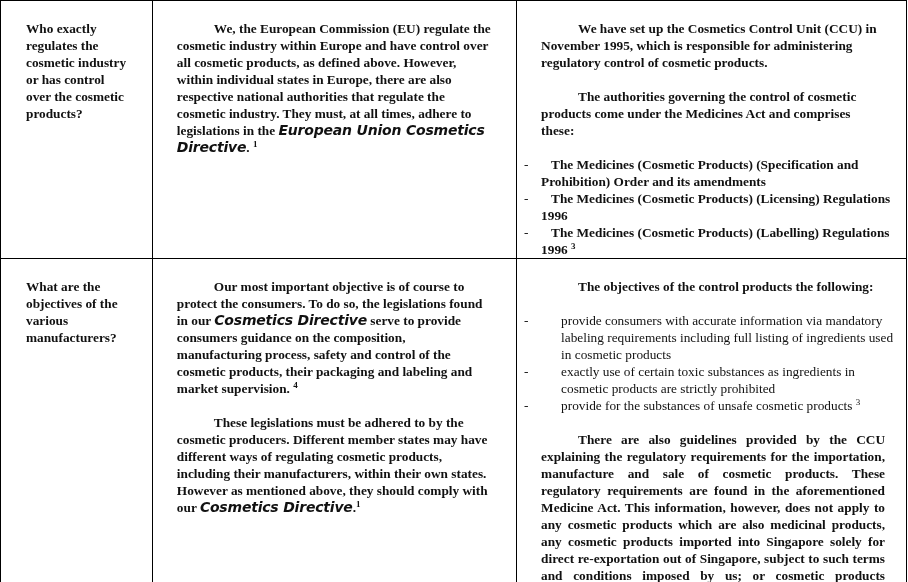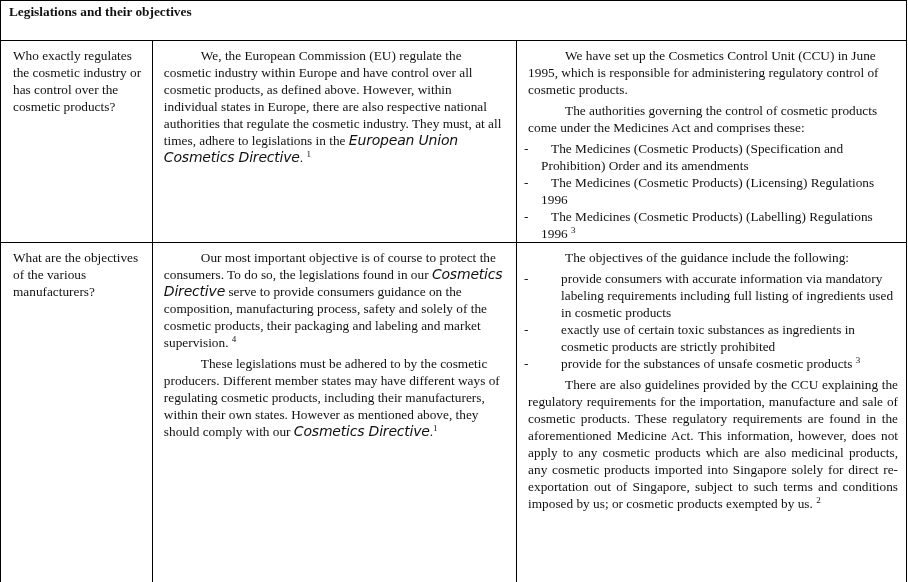--- a/index.html
+++ b/index.html
@@ -20,57 +20,52 @@
   .title-cell { height: 37px; padding: 2px 0 0 8px !important; }
   .title-text { font-weight: bold; }
   .col-q { width: 148px; }
   .col-eu { width: 355px; }
   .col-sg { width: 380px; }
   .q-cell { padding: 2px 4px 0 8px !important; }
   .eu-cell { padding: 2px 6px 0 7px !important; }
   .sg-cell { padding: 2px 4px 0 7px !important; }
   .row1 td { height: 192px; }
   .row2 td { height: 368px; }
-  p { margin: 4px; }
+  p { margin: 17px; font-weight: bold; }
   .indent { text-indent: 37px; }
   sup { font-size: 9px; line-height: 0; vertical-align: 5px; }
   em { font-style: italic; font-family: "DejaVu Sans", "Liberation Sans", sans-serif; font-size: 14px; letter-spacing: -0.2px; }
   .leg-item { position: relative; padding-left: 17px; }
   .leg-item .dash { position: absolute; left: 0; top: 0; }
-  .leg-item .txt { display: block; }
+  .leg-item .txt { display: block; font-weight: bold; }
   .leg-item .txt .first { padding-left: 10px; }
   .obj-item { position: relative; padding-left: 37px; }
   .obj-item .dash { position: absolute; left: 0; top: 0; }
   .justify { text-align: justify; }
 </style>
 </head>
 <body>
 
 <table class="doc-table">
   <colgroup>
     <col class="col-q">
       <col class="col-eu">
       <col class="col-sg">
   </colgroup>
   <tbody>
-      <tr>
-    <td colspan="3" class="title-cell">
-      <span class="title-text">Legislations and their objectives</span>
-    </td>
-  </tr>
 
   <tr class="row1">
     <td class="q-cell">
       <p>Who exactly regulates the cosmetic industry or has control over the cosmetic products?</p>
     </td>
     <td class="eu-cell">
       <p class="indent"><span>We, the European Commission (EU) regulate the cosmetic industry within Europe and have control over all cosmetic products, as defined above. However, within individual states in Europe, there are also respective national authorities that regulate the cosmetic industry. They must, at all times, adhere to legislations in the </span><em>European Union Cosmetics Directive</em><span>.</span> <sup>1</sup></p>
     </td>
     <td class="sg-cell">
-      <p class="indent">We have set up the Cosmetics Control Unit (CCU) in June 1995, which is responsible for administering regulatory control of cosmetic products.</p>
+      <p class="indent">We have set up the Cosmetics Control Unit (CCU) in November 1995, which is responsible for administering regulatory control of cosmetic products.</p>
       <p class="indent">The authorities governing the control of cosmetic products come under the Medicines Act and comprises these:</p>
       <div class="leg-item">
         <span class="dash">-</span>
         <span class="txt"><span class="first"></span><span>The Medicines (Cosmetic Products) (Specification and Prohibition) Order and its amendments</span></span>
       </div>
       <div class="leg-item">
         <span class="dash">-</span>
         <span class="txt"><span class="first"></span><span>The Medicines (Cosmetic Products) (Licensing) Regulations 1996</span></span>
       </div>
       <div class="leg-item">
@@ -78,25 +73,25 @@
         <span class="txt"><span class="first"></span><span>The Medicines (Cosmetic Products) (Labelling) Regulations 1996</span> <sup>3</sup></span>
       </div>
     </td>
   </tr>
 
   <tr class="row2">
     <td class="q-cell">
       <p>What are the objectives of the various manufacturers?</p>
     </td>
     <td class="eu-cell">
-      <p class="indent"><span>Our most important objective is of course to protect the consumers. To do so, the legislations found in our </span><em>Cosmetics Directive</em><span> serve to provide consumers guidance on the composition, manufacturing process, safety and solely of the cosmetic products, their packaging and labeling and market supervision.</span> <sup>4</sup></p>
+      <p class="indent"><span>Our most important objective is of course to protect the consumers. To do so, the legislations found in our </span><em>Cosmetics Directive</em><span> serve to provide consumers guidance on the composition, manufacturing process, safety and control of the cosmetic products, their packaging and labeling and market supervision.</span> <sup>4</sup></p>
       <p class="indent"><span>These legislations must be adhered to by the cosmetic producers. Different member states may have different ways of regulating cosmetic products, including their manufacturers, within their own states. However as mentioned above, they should comply with our </span><em>Cosmetics Directive</em><span>.</span><sup>1</sup></p>
     </td>
     <td class="sg-cell">
-      <p class="indent">The objectives of the guidance include the following:</p>
+      <p class="indent">The objectives of the control products the following:</p>
       <div class="obj-item">
         <span class="dash">-</span>
         <span>provide consumers with accurate information via mandatory labeling requirements including full listing of ingredients used in cosmetic products</span>
       </div>
       <div class="obj-item">
         <span class="dash">-</span>
         <span>exactly use of certain toxic substances as ingredients in cosmetic products are strictly prohibited</span>
       </div>
       <div class="obj-item">
         <span class="dash">-</span>

